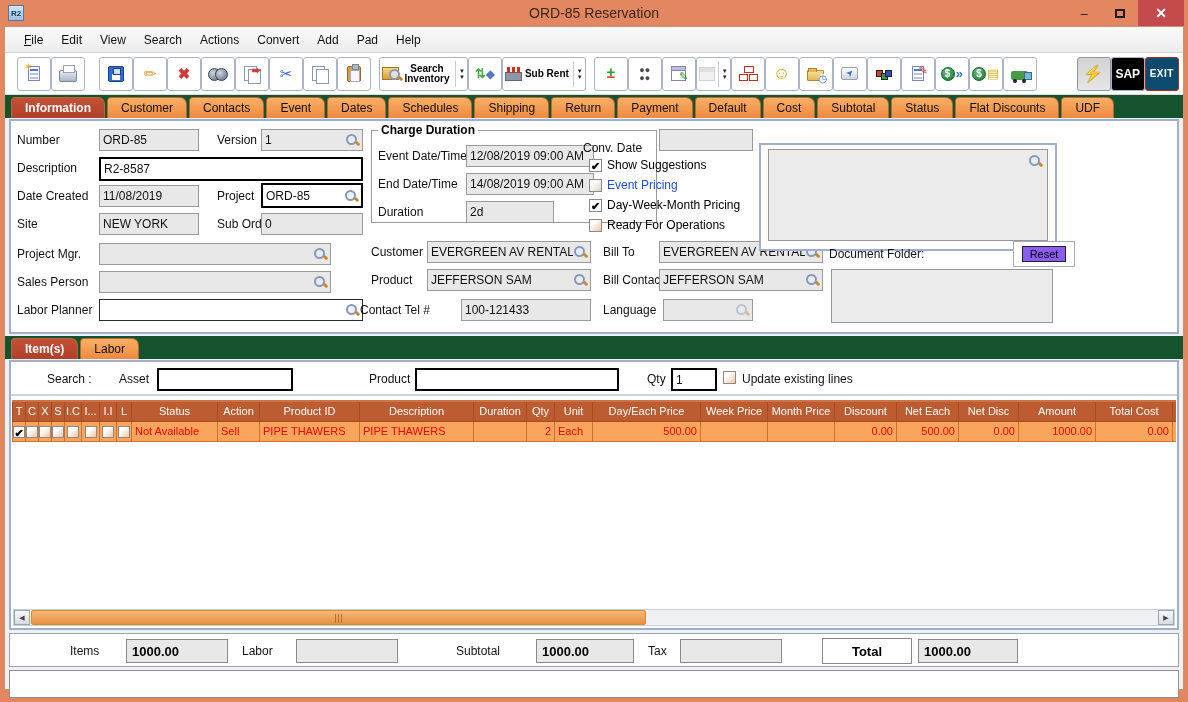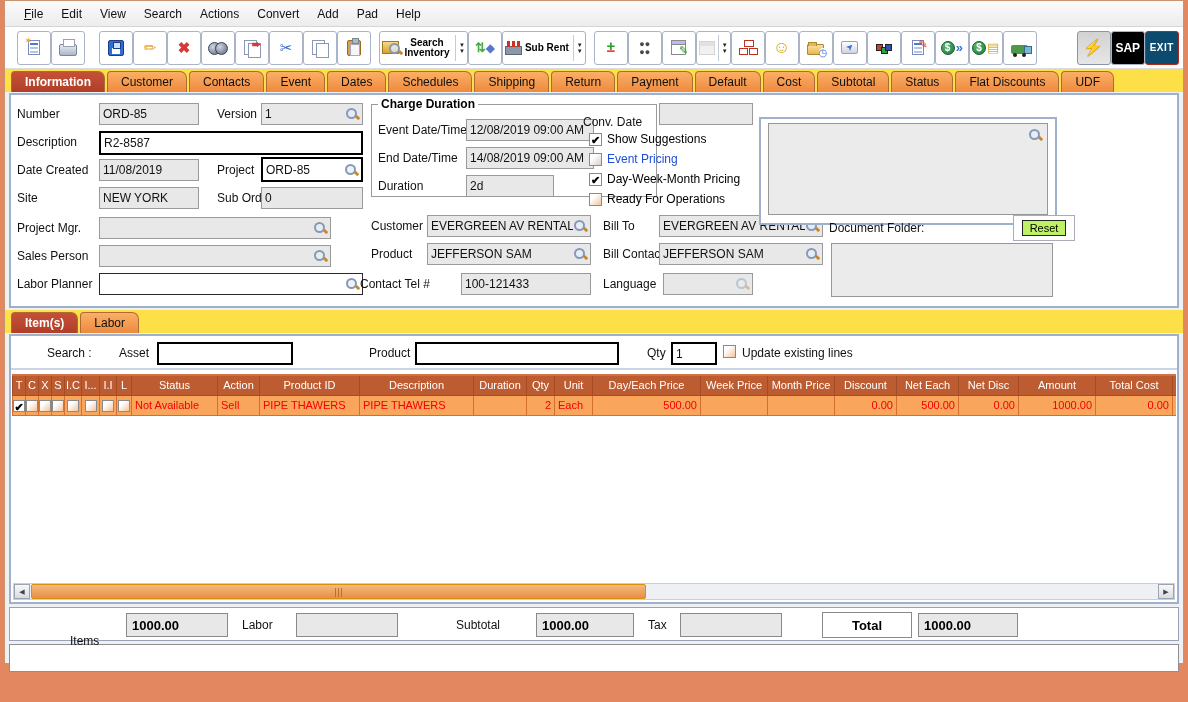--- a/index.html
+++ b/index.html
@@ -94,21 +94,21 @@
   .dollar-circle { width:14px; height:14px; border-radius:50%; background:radial-gradient(circle at 35% 30%, #5ab873, #1e7a3c);
     color:#fff; font-size:10px; font-weight:bold; display:inline-flex; align-items:center; justify-content:center; border:1px solid #145c2c; }
   .fwd { color:#3a6fd8; font-weight:bold; font-size:13px; margin-left:1px; }
   .notes-glyph { color:#d8b020; font-size:13px; margin-left:1px; }
   .mini-truck { display:inline-block; position:relative; width:18px; height:9px; background:#4a9a4a; border-radius:2px 4px 2px 2px; margin-top:4px; }
   .mini-truck::before { content:""; position:absolute; right:-3px; bottom:0; width:6px; height:6px; background:#7ab8d8; border:1px solid #3a6a88; }
   .mini-truck::after { content:""; position:absolute; left:2px; bottom:-3px; width:4px; height:4px; border-radius:50%; background:#222; box-shadow:9px 0 0 #222; }
   .glyph { font-size:15px; line-height:15px; }
 
   
-  .tab-row { height:23px; background:#fde047; display:flex; align-items:flex-end; padding-left:6px; overflow:hidden; }
+  .tab-row { height:23px; background:#14532d; display:flex; align-items:flex-end; padding-left:6px; overflow:hidden; }
   .tab { height:21px; display:inline-flex; align-items:center; padding:0 13px; margin-right:2px;
     background:linear-gradient(#fbaf66,#ee8a3e); border:1px solid #b06a34; border-bottom:none;
     border-radius:4px 7px 0 0; font-size:12px; color:#101010; white-space:nowrap; cursor:default; }
   .tab.sel { background:linear-gradient(#c5503a,#b03f27); color:#fff; font-weight:bold; }
 
   
   .panel { position:relative; margin:1px 4px 0; background:#fff; border:2px solid #9fb0cc; }
   #info-panel { height:215px; }
   .lbl { position:absolute; font-size:12px; color:#111; white-space:nowrap; }
   .field { position:absolute; height:22px; background:#e8e8e8; border:1px solid #9a9a9a;
@@ -127,21 +127,21 @@
   .cbrow.dis .cblbl { color:#1d4ed8; }
   .cbrow.dis .chk { background:linear-gradient(135deg,#fff 30%,#ddd0c6); }
 
   .sub-tab-row { position:absolute; display:flex; align-items:flex-end; }
   .sub-tab-row .tab { height:20px; font-size:12px; padding:0 11px; }
 
   .comments-box { position:absolute; left:748px; top:22px; width:298px; height:108px; border:2px solid #9fb0cc; background:#fff; }
   .comments-area { position:absolute; left:7px; top:4px; right:7px; bottom:8px; background:#ebebeb; border:1px solid #979797; }
   .comments-area .mag { position:absolute; right:5px; top:4px; }
   .reset-wrap { position:absolute; left:1002px; top:120px; width:62px; height:26px; background:#fff; border:1px solid #aab; display:flex; align-items:center; justify-content:center; }
-  .reset-btn { border:1px solid #222; background:#bef264; font-size:11px; padding:1px 7px; font-family:inherit; }
+  .reset-btn { border:1px solid #222; background:#8b5cf6; font-size:11px; padding:1px 7px; font-family:inherit; }
   .docfolder-area { position:absolute; left:820px; top:148px; width:222px; height:54px; background:#ebebeb; border:1px solid #979797; }
 
   
   #itemtab-row { margin-top:2px; }
   #items-panel { height:270px; }
   .search-row { position:absolute; left:0; top:0; right:0; height:34px; background:#fff; border-bottom:2px solid #cdd5e4; }
   .grid-wrap { position:absolute; left:1px; top:38px; right:1px; bottom:21px; overflow:hidden; background:#fff; }
   table.grid { border-collapse:collapse; table-layout:fixed; width:1164px; font-size:11px; }
   table.grid th { background:#BD5B31; color:#fff; font-weight:normal; height:20px; border:1px solid #a34c26;
     border-top:2px solid #cf7245; overflow:hidden; white-space:nowrap; padding:0 1px; }
@@ -165,20 +165,31 @@
   .tot-field { position:absolute; height:24px; top:5px; background:#e8e8e8; border:1px solid #8a8a8a;
     font-size:13px; font-weight:bold; display:flex; align-items:center; padding:0 5px; color:#000; }
   .total-box { position:absolute; left:812px; top:4px; width:90px; height:26px; background:#fff; border:1px solid #8a8a8a;
     display:flex; align-items:center; justify-content:center; font-size:13px; font-weight:bold; }
   #status-bar { margin:3px 4px 0; height:28px; background:#fff; border:1px solid #8f8f8f; }
 </style>
 </head>
 <body>
 
 <div class="window">
+  <div class="titlebar">
+    <div class="app-icon">R2</div>
+    <div class="title-text">ORD-85 Reservation</div>
+    <div class="win-controls">
+      <div class="wc">–</div>
+      <div class="wc wc-max">
+          <i></i>
+        </div>
+      <div class="wc wc-close">✕</div>
+    </div>
+  </div>
 
   <div class="win-body">
     <div class="menu-bar" id="menu-bar">
         <div class="menu-item"><u>F</u>ile</div>
         <div class="menu-item">Edit</div>
         <div class="menu-item">View</div>
         <div class="menu-item">Search</div>
         <div class="menu-item">Actions</div>
         <div class="menu-item">Convert</div>
         <div class="menu-item">Add</div>
@@ -617,21 +628,21 @@
           </table>
       </div>
       <div class="hscroll">
         <div class="hs-btn hs-left">◀</div>
         <div class="hs-thumb"></div>
         <div class="hs-btn hs-right">▶</div>
       </div>
     </div>
 
     <div id="totals">
-      <span class="lbl" style="left:60px;top:26px">Items</span>
+      <span class="lbl" style="left:60px;top:10px">Items</span>
       <div class="tot-field" style="left:116px;width:102px">
           <span>1000.00</span>
         </div>
       <span class="lbl" style="left:232px;top:10px">Labor</span>
       <div class="tot-field" style="left:286px;width:102px">
           <span></span>
         </div>
       <span class="lbl" style="left:446px;top:10px">Subtotal</span>
       <div class="tot-field" style="left:526px;width:98px">
           <span>1000.00</span>

